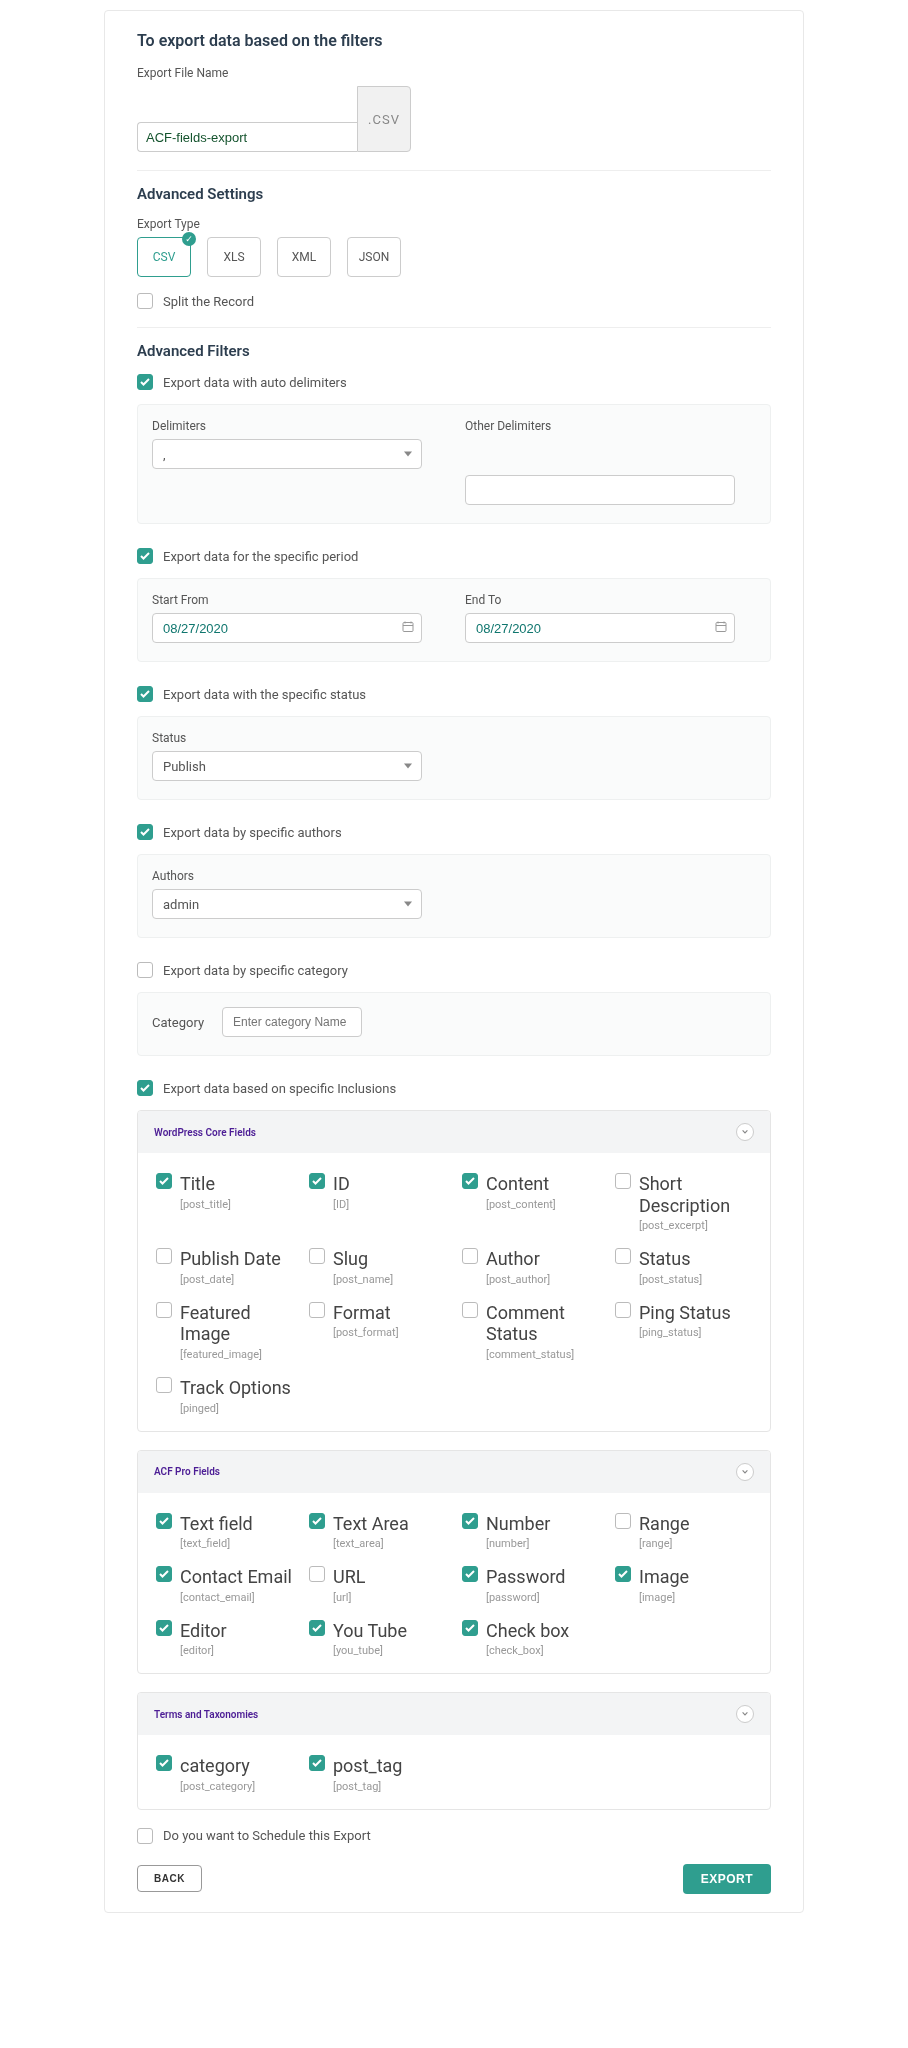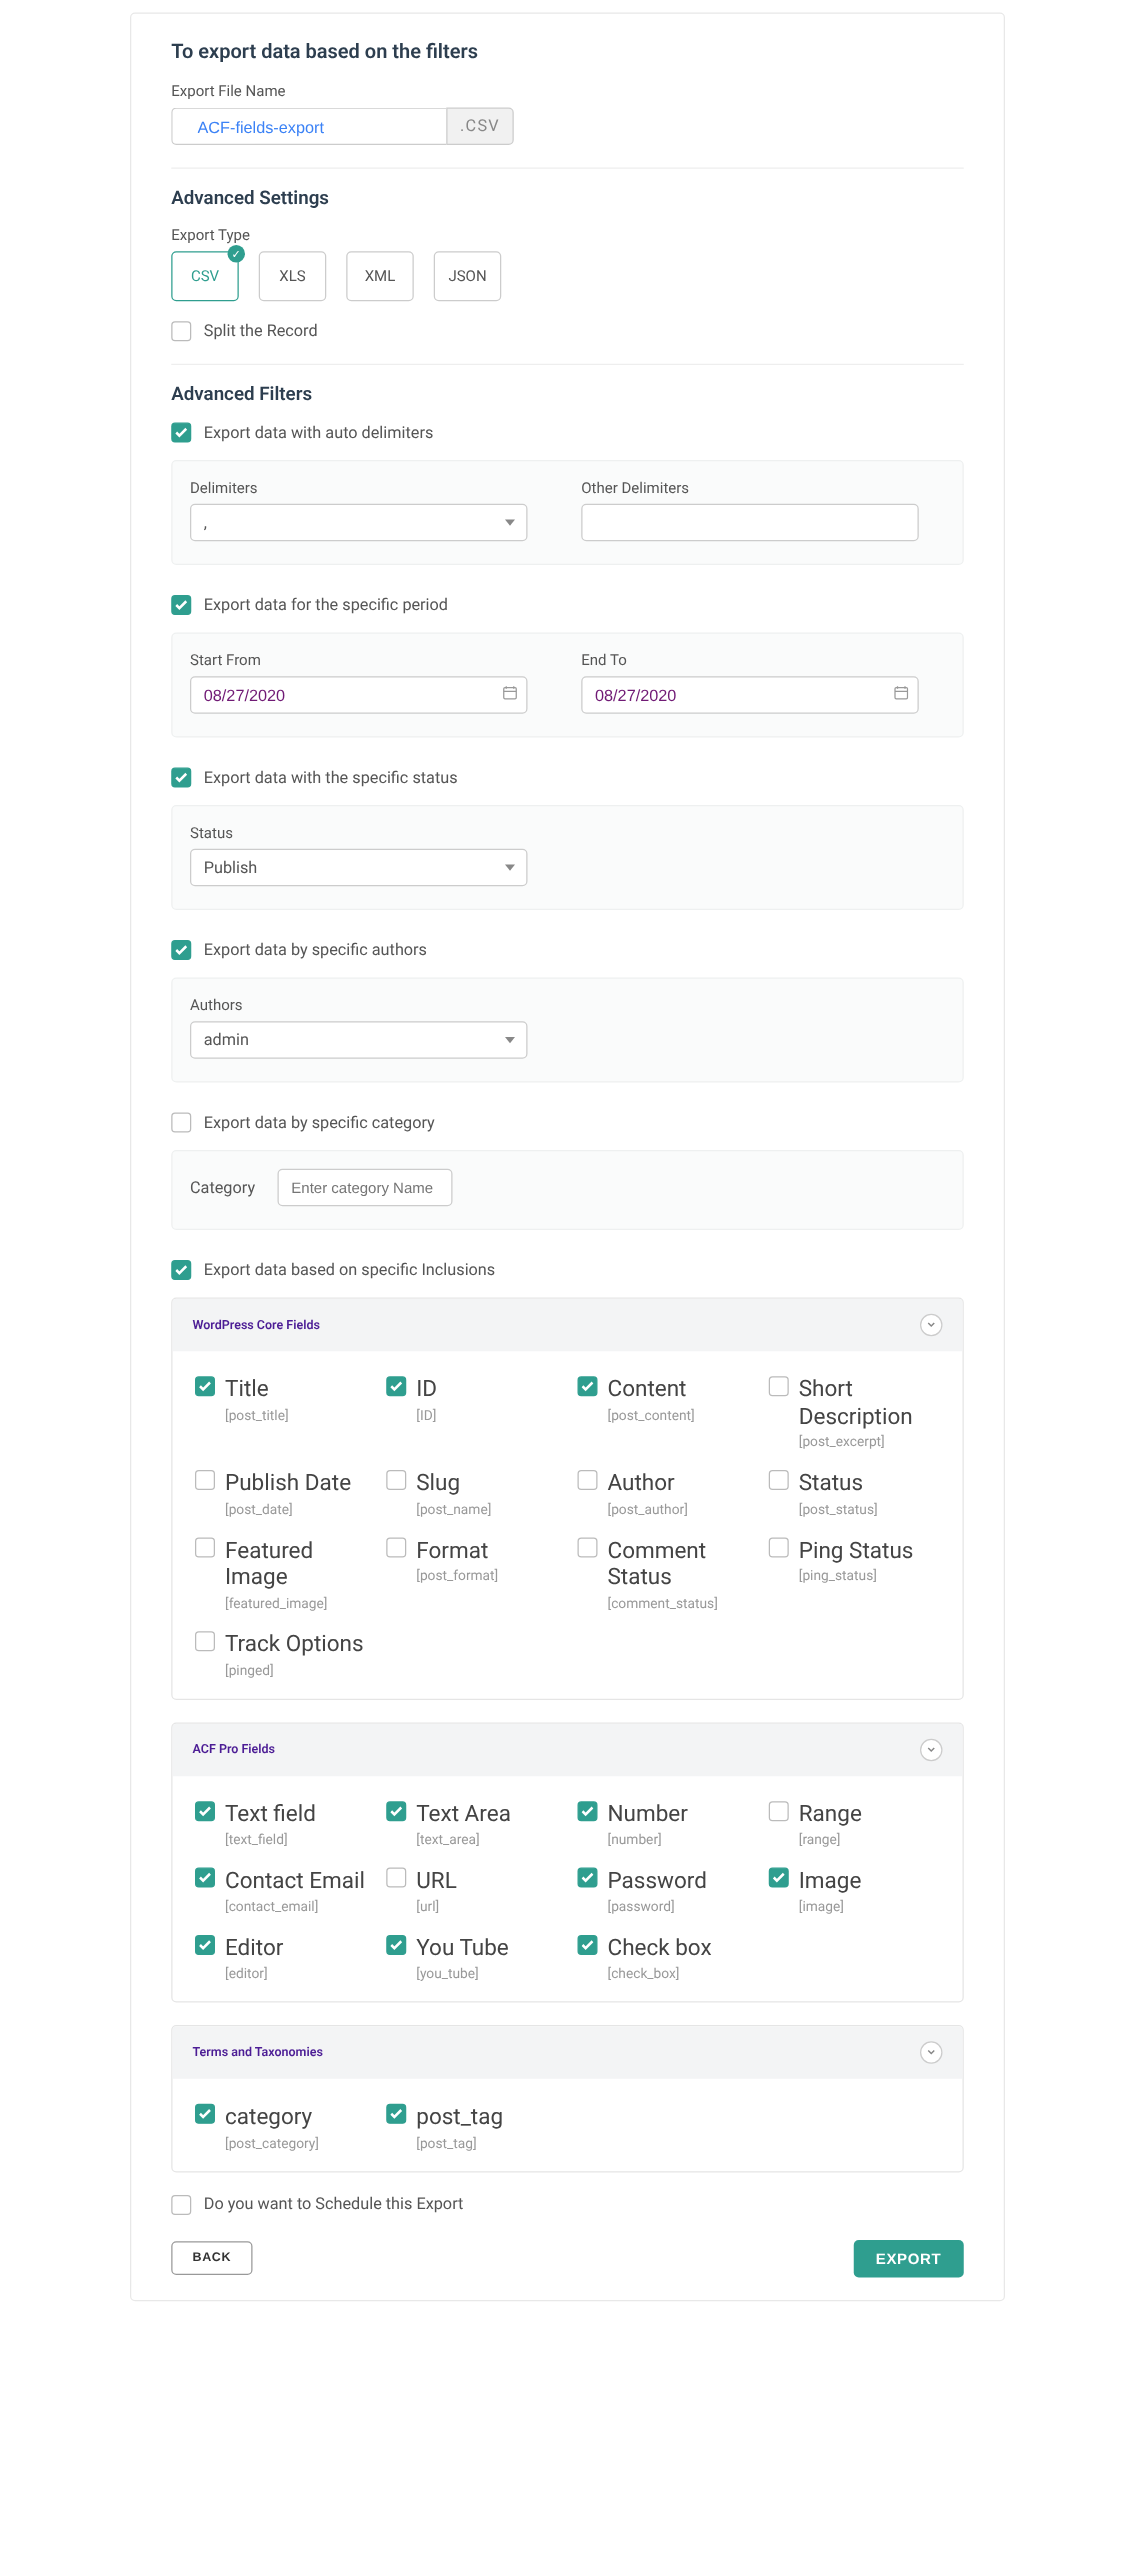--- a/index.html
+++ b/index.html
@@ -3,41 +3,41 @@
 <meta charset="utf-8">
 <style>
 * { box-sizing: border-box; margin: 0; padding: 0; }
 body { font-family: -apple-system, BlinkMacSystemFont, "Segoe UI", Roboto, sans-serif; background: #fff; color: #444; font-size: 13px; padding: 10px; }
 .container { max-width: 700px; margin: 0 auto; border: 1px solid #e8e8e8; border-radius: 4px; padding: 20px 32px 18px; }
 h2 { font-size: 16px; font-weight: 600; color: #2d3e4f; margin-bottom: 16px; }
 h3 { font-size: 15px; font-weight: 600; color: #2d3e4f; margin-bottom: 14px; }
 .label { font-size: 12px; color: #555; margin-bottom: 6px; display: block; }
 .section-divider { border-top: 1px solid #eee; margin-top: 18px; padding-top: 14px; }
 .export-file-row { display: flex; align-items: stretch; margin-bottom: 0; }
-.text-input { border: 1px solid #ccc; border-radius: 4px; padding: 6px 20px; font-size: 13px; color: #3b82f6; background: #fff; height: 30px; }
+.text-input { border: 1px solid #ccc; border-radius: 4px; padding: 6px 8px; font-size: 13px; color: #14532d; background: #fff; height: 30px; margin-top: 36px; }
 .file-input { width: 220px; border-top-right-radius: 0; border-bottom-right-radius: 0; border-right: none; }
 .file-ext { border: 1px solid #ccc; border-radius: 0 4px 4px 0; background: #f1f1f1; color: #888; font-size: 13px; display: flex; align-items: center; justify-content: center; width: 54px; letter-spacing: 1px; }
 .export-types { display: flex; gap: 16px; margin-top: 6px; margin-bottom: 16px; }
 .export-type { border: 1px solid #ccc; border-radius: 4px; width: 54px; height: 40px; display: flex; align-items: center; justify-content: center; font-size: 12px; color: #555; cursor: pointer; position: relative; }
 .export-type.selected { border-color: #2f9e8f; color: #2f9e8f; }
 .export-type.selected::after { content: "✓"; position: absolute; top: -6px; right: -6px; width: 14px; height: 14px; background: #2f9e8f; border-radius: 50%; color: #fff; font-size: 9px; display: flex; align-items: center; justify-content: center; }
 .checkbox-row { display: flex; align-items: center; gap: 10px; margin-bottom: 14px; }
 .cb { width: 16px; height: 16px; border: 1.5px solid #bbb; border-radius: 3px; display: inline-flex; align-items: center; justify-content: center; flex-shrink: 0; cursor: pointer; background: #fff; }
 .cb.checked { background: #2f9e8f; border-color: #2f9e8f; }
 .cb.checked svg { display: block; }
 .cb svg { display: none; width: 10px; height: 10px; }
 .cb-label { font-size: 13px; color: #555; }
 .filter-body { background: #fafbfb; border: 1px solid #eef0f0; border-radius: 4px; padding: 14px 14px 18px; margin-bottom: 24px; }
 .two-col { display: flex; gap: 22px; }
 .col { flex: 1; }
 .select-wrap { position: relative; }
 .select { width: 270px; height: 30px; border: 1px solid #ccc; border-radius: 4px; padding: 0 28px 0 10px; font-size: 13px; color: #555; background: #fff; display: flex; align-items: center; cursor: pointer; }
 .select-wrap::after { content: ""; position: absolute; right: 10px; top: 50%; width: 0; height: 0; border-left: 4px solid transparent; border-right: 4px solid transparent; border-top: 5px solid #888; transform: translateY(-50%); }
 .date-input-wrap { position: relative; width: 270px; }
-.date-input { width: 100%; height: 30px; border: 1px solid #ccc; border-radius: 4px; padding: 0 30px 0 10px; font-size: 13px; color: #701a75; background: #fff; }
+.date-input { width: 100%; height: 30px; border: 1px solid #ccc; border-radius: 4px; padding: 0 30px 0 10px; font-size: 13px; color: #0f766e; background: #fff; }
 .cal-icon { position: absolute; right: 8px; top: 50%; transform: translateY(-50%); color: #999; pointer-events: none; }
 .cat-body { display: flex; align-items: center; gap: 18px; }
 .cat-input { width: 140px; height: 30px; border: 1px solid #ccc; border-radius: 4px; padding: 0 10px; font-size: 12px; color: #aaa; background: #fff; }
 .accordion { border: 1px solid #e5e5e5; border-radius: 4px; margin-bottom: 18px; overflow: hidden; }
 .acc-header { background: #f3f4f5; padding: 12px 16px; display: flex; align-items: center; justify-content: space-between; }
 .acc-title { font-size: 10px; font-weight: 600; color: #4c1d95; }
 .chevron-circ { width: 18px; height: 18px; border: 1px solid #ccc; border-radius: 50%; background: #fff; display: flex; align-items: center; justify-content: center; cursor: pointer; }
 .chevron-circ svg { width: 8px; height: 8px; }
 .acc-body { padding: 14px 10px 6px; }
 .field-grid { display: flex; flex-wrap: wrap; }

